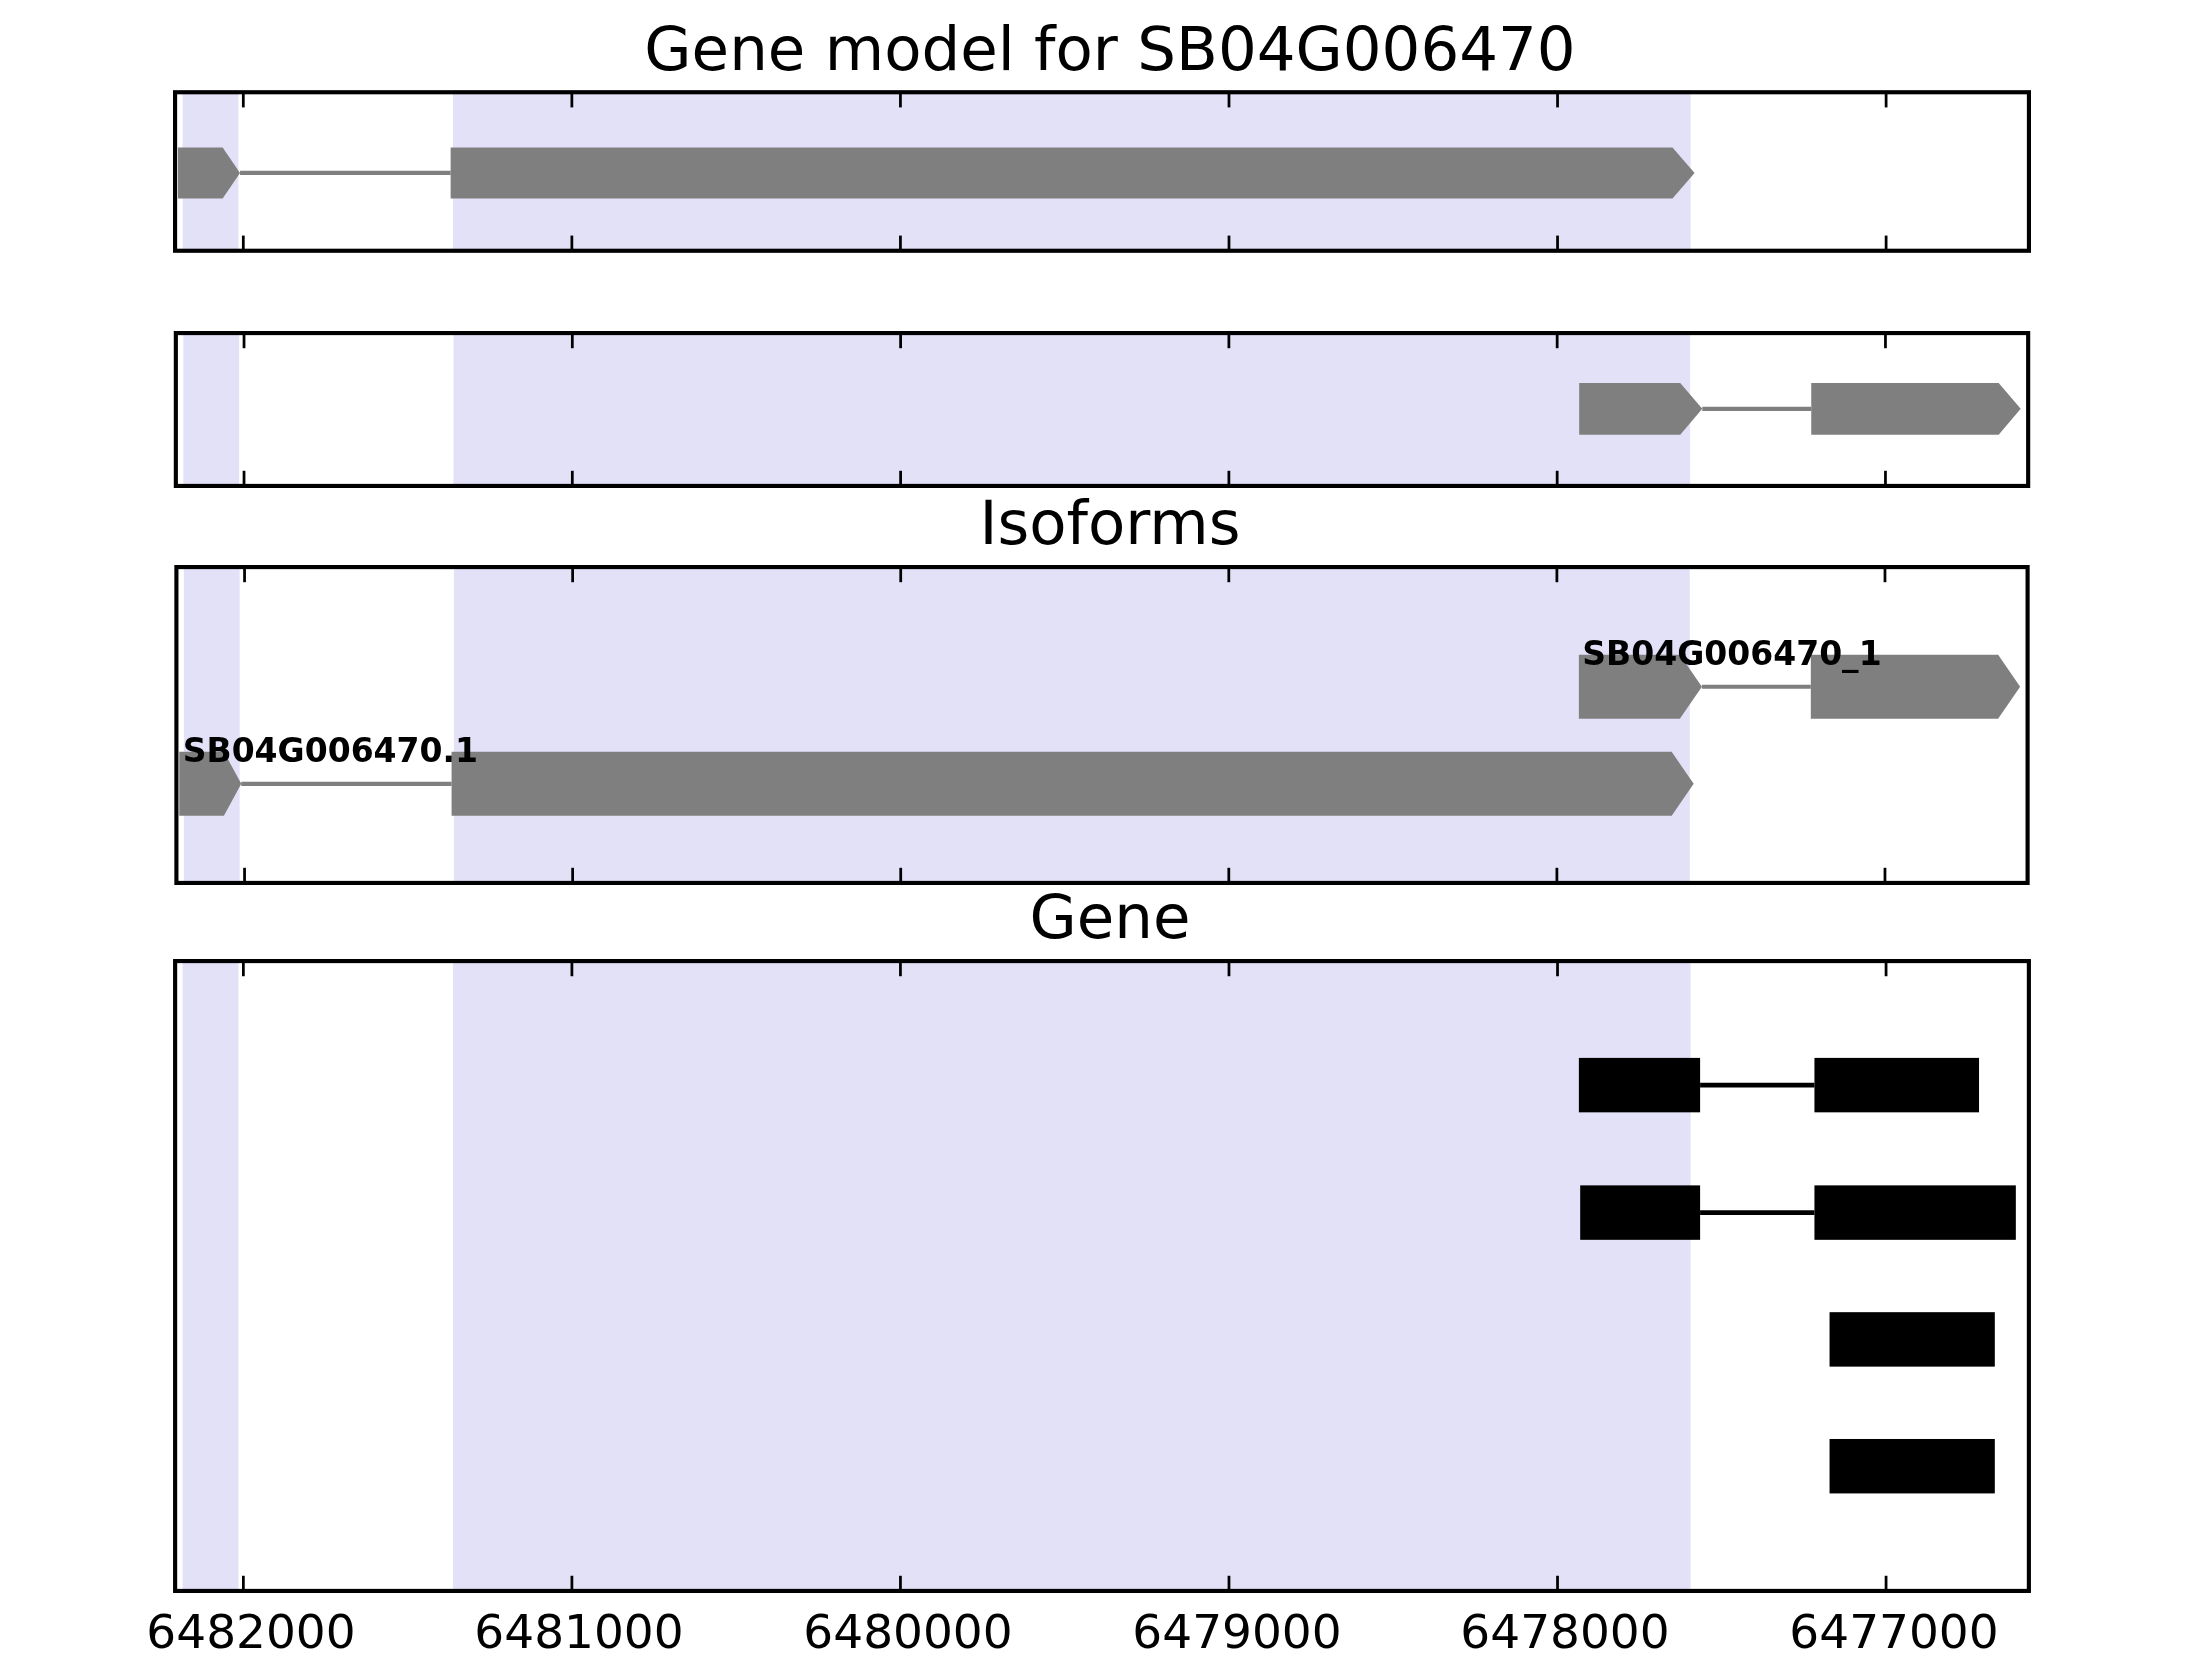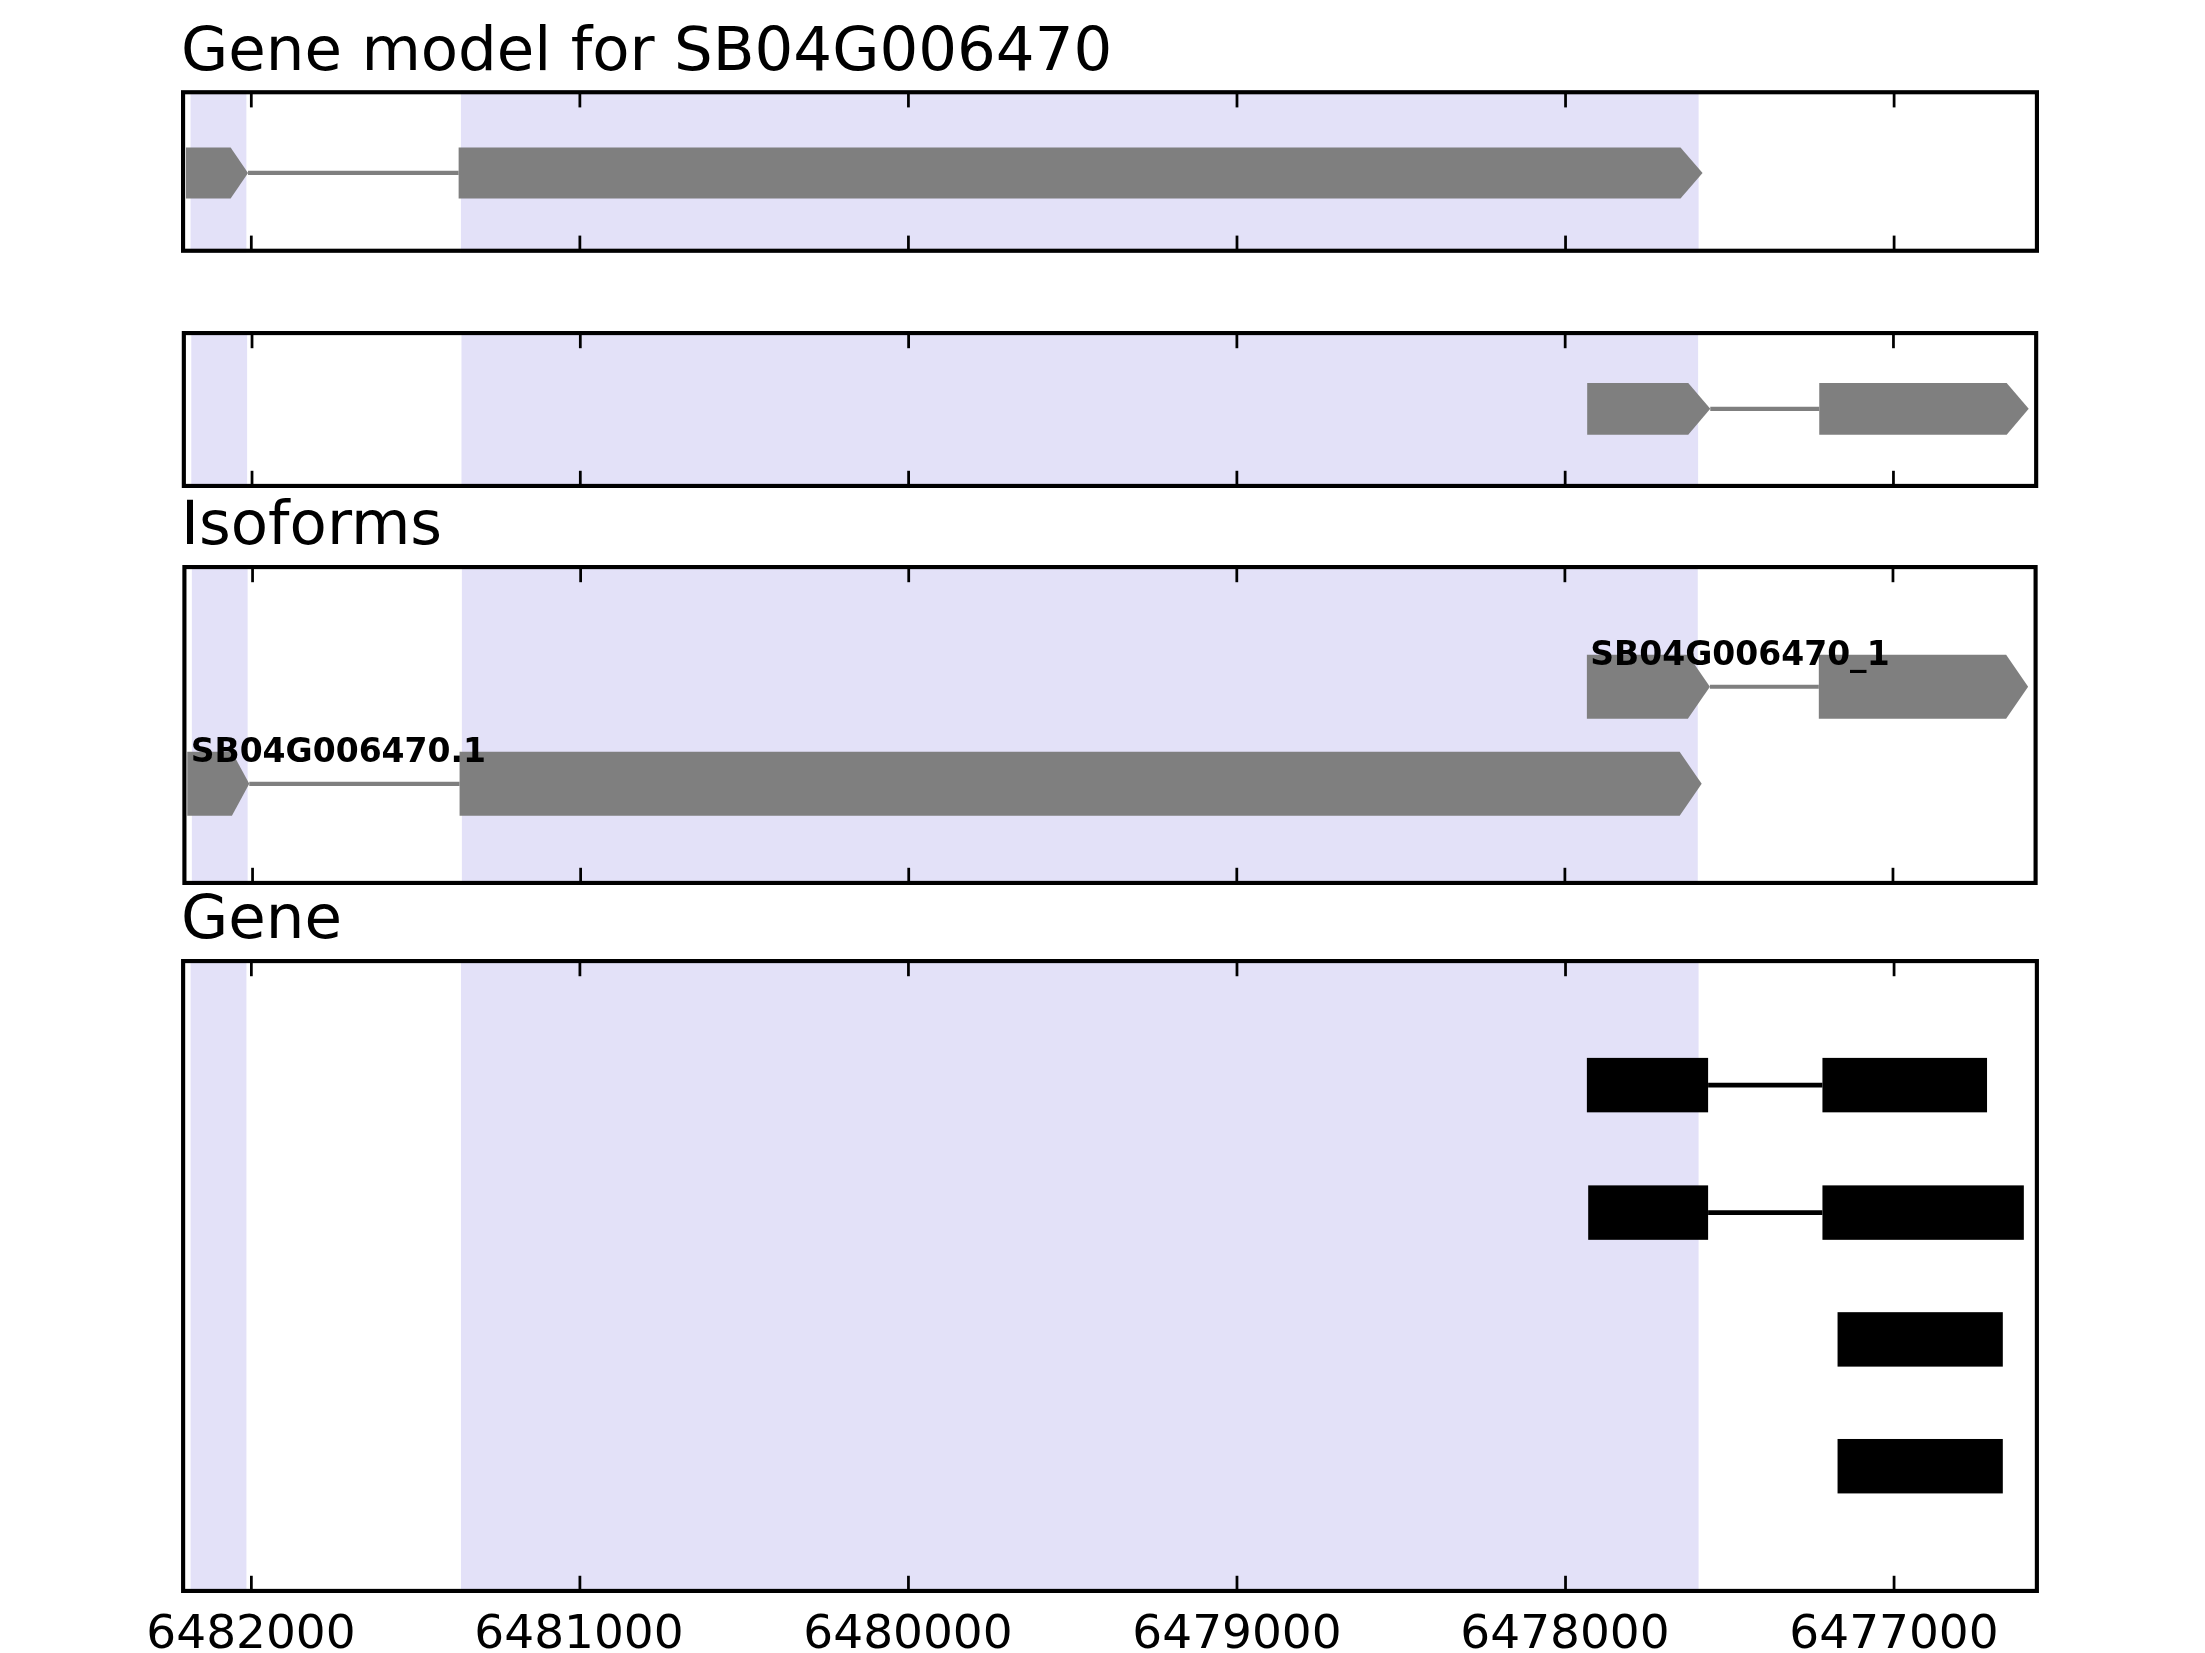--- a/index.html
+++ b/index.html
@@ -6,30 +6,31 @@
   #figure{
     position:relative;
     width:2205px;height:1654px;
     background:#ffffff;
     font-family:"DejaVu Sans","Liberation Sans",sans-serif;
     overflow:hidden;
   }
   .track-title{
     position:absolute;
     left:181px;width:1858px;
+    text-align:center;
     font-size:61px;
     color:#000;
     transform:translateY(-50%);
     white-space:nowrap;
   }
   #title-0{top:48px;}
   #title-1{top:286px;}
   #title-2{top:522px;}
   #title-3{top:916px;}
-  .panel{position:absolute;left:181px;width:1858px;}
+  .panel{position:absolute;left:173px;width:1858px;}
   .panel svg{display:block;width:100%;height:100%;}
   .xtick-label{
     position:absolute;
     top:1631px;
     transform:translate(-50%,-50%);
     font-size:47px;
     color:#000;
     white-space:nowrap;
   }
 </style>

